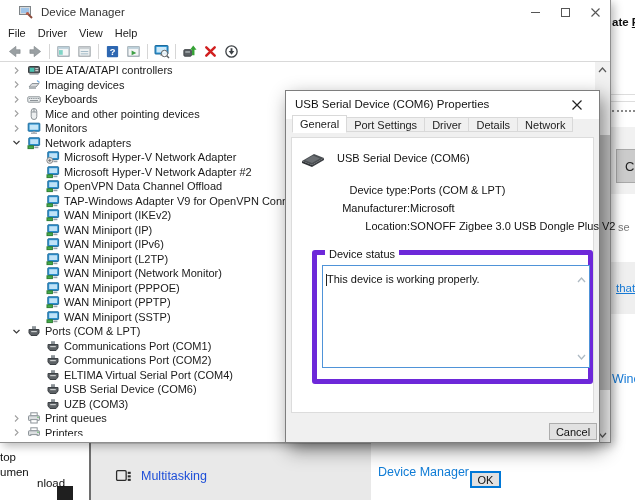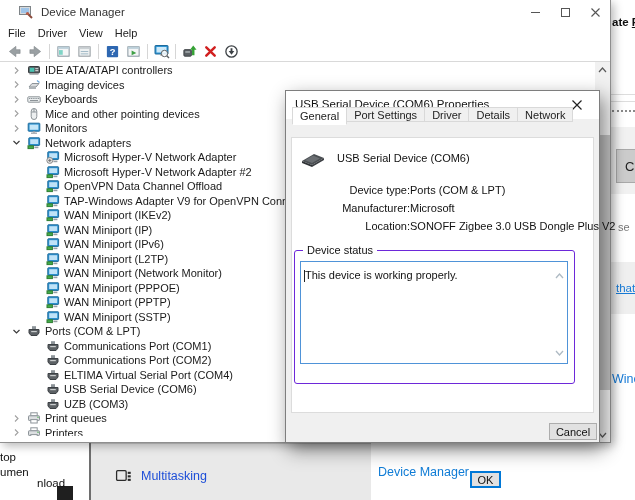--- a/index.html
+++ b/index.html
@@ -64,30 +64,30 @@
   .vs-btn { position:absolute; left:0; width:15px; height:15px; display:flex; align-items:center; justify-content:center; }
   .vs-up { top:0; } .vs-down { bottom:0; }
   .vs-thumb { position:absolute; left:0; top:73px; width:15px; height:255px; background:#c1c1c1; }
 
   
   .dialog { position:absolute; left:285px; top:90px; width:315px; height:353px; background:#f0f0f0;
             border:1px solid #7e7e7e; box-shadow:4px 7px 18px rgba(0,0,0,.45); z-index:3; }
   .dlg-titlebar { height:28px; background:#fff; position:relative; }
   .dlg-title { position:absolute; left:9px; top:7px; font-size:11.5px; color:#111; }
   .dlg-close { position:absolute; right:0; top:0; width:45px; height:28px; display:flex; align-items:center; justify-content:center; }
-  .tabs { position:absolute; left:6px; top:16px; height:18px; display:flex; align-items:flex-start; }
+  .tabs { position:absolute; left:6px; top:24px; height:18px; display:flex; align-items:center; }
   .tab { height:15px; line-height:14px; padding:0 7px; font-size:11px; color:#222; background:#f0f0f0;
          border:1px solid #d9d9d9; margin-right:-1px; }
   .tab.active { height:18px; line-height:17px; background:#fff; border-bottom:1px solid #fff; position:relative; z-index:2; }
   .page { position:absolute; left:5px; top:46px; width:303px; height:276px; background:#fff; border:1px solid #dcdcdc; }
   .dev-icon { position:absolute; left:6px; top:10px; width:30px; height:20px; }
   .dev-name { position:absolute; left:45px; top:14px; font-size:11px; color:#111; }
   .info-row { position:absolute; left:45px; font-size:11px; color:#111; white-space:nowrap;text-align:right; }
   .info-label { display:inline-block; width:73px; }
-  .groupbox { position:absolute; left:2px; top:112px; width:281px; height:134px; border:1px solid #6d28d9; border-radius:3px; }
+  .groupbox { position:absolute; left:20px; top:112px; width:281px; height:134px; border:5px solid #6d28d9; border-radius:3px; }
   .gb-label { position:absolute; left:8px; top:-7px; background:#fff; padding:0 4px; font-size:11px; color:#111; }
   .status-box { position:absolute; left:5px; top:10px; width:268px; height:103px; background:#fff;
                 border:1px solid #4f93d8; padding:3px 14px 0 3px; }
   .caret { display:inline-block; width:1px; height:12px; background:#222; vertical-align:text-bottom; }
   .status-text { font-size:11px; color:#111; }
   .sb-up { position:absolute; right:3px; top:3px; } .sb-down { position:absolute; right:3px; bottom:3px; }
   .btn { position:absolute; top:332px; height:17px; font-size:11px; font-family:"Liberation Sans",sans-serif;
          color:#111; background:#e1e1e1; border:1px solid #adadad; padding:0; }
   .btn.ok { left:184px; width:31px; border:1px solid #0078d7; box-shadow:inset 0 0 0 1px #0078d7;margin-top:48px; }
   .btn.cancel { left:263px; width:48px; }

